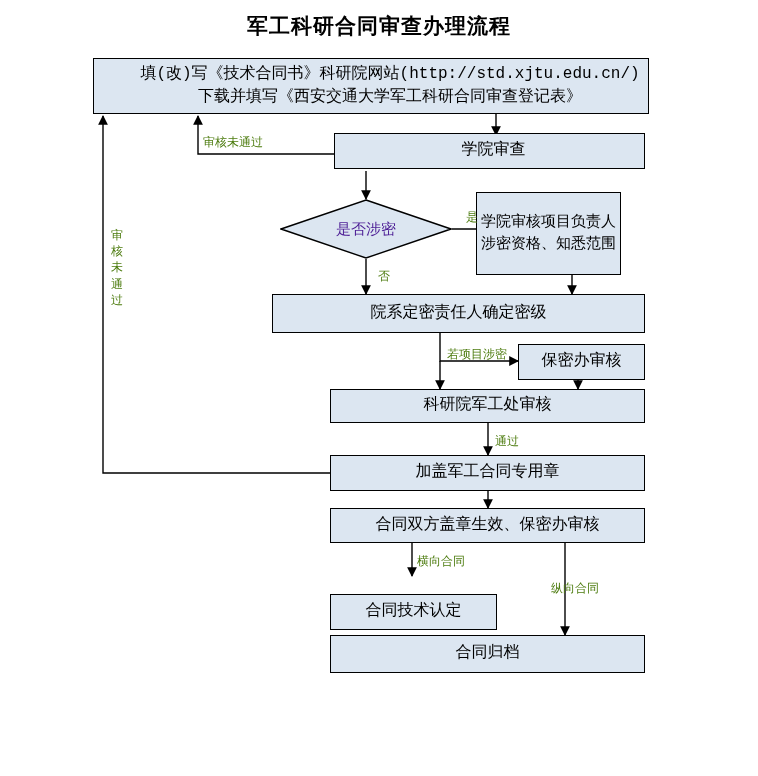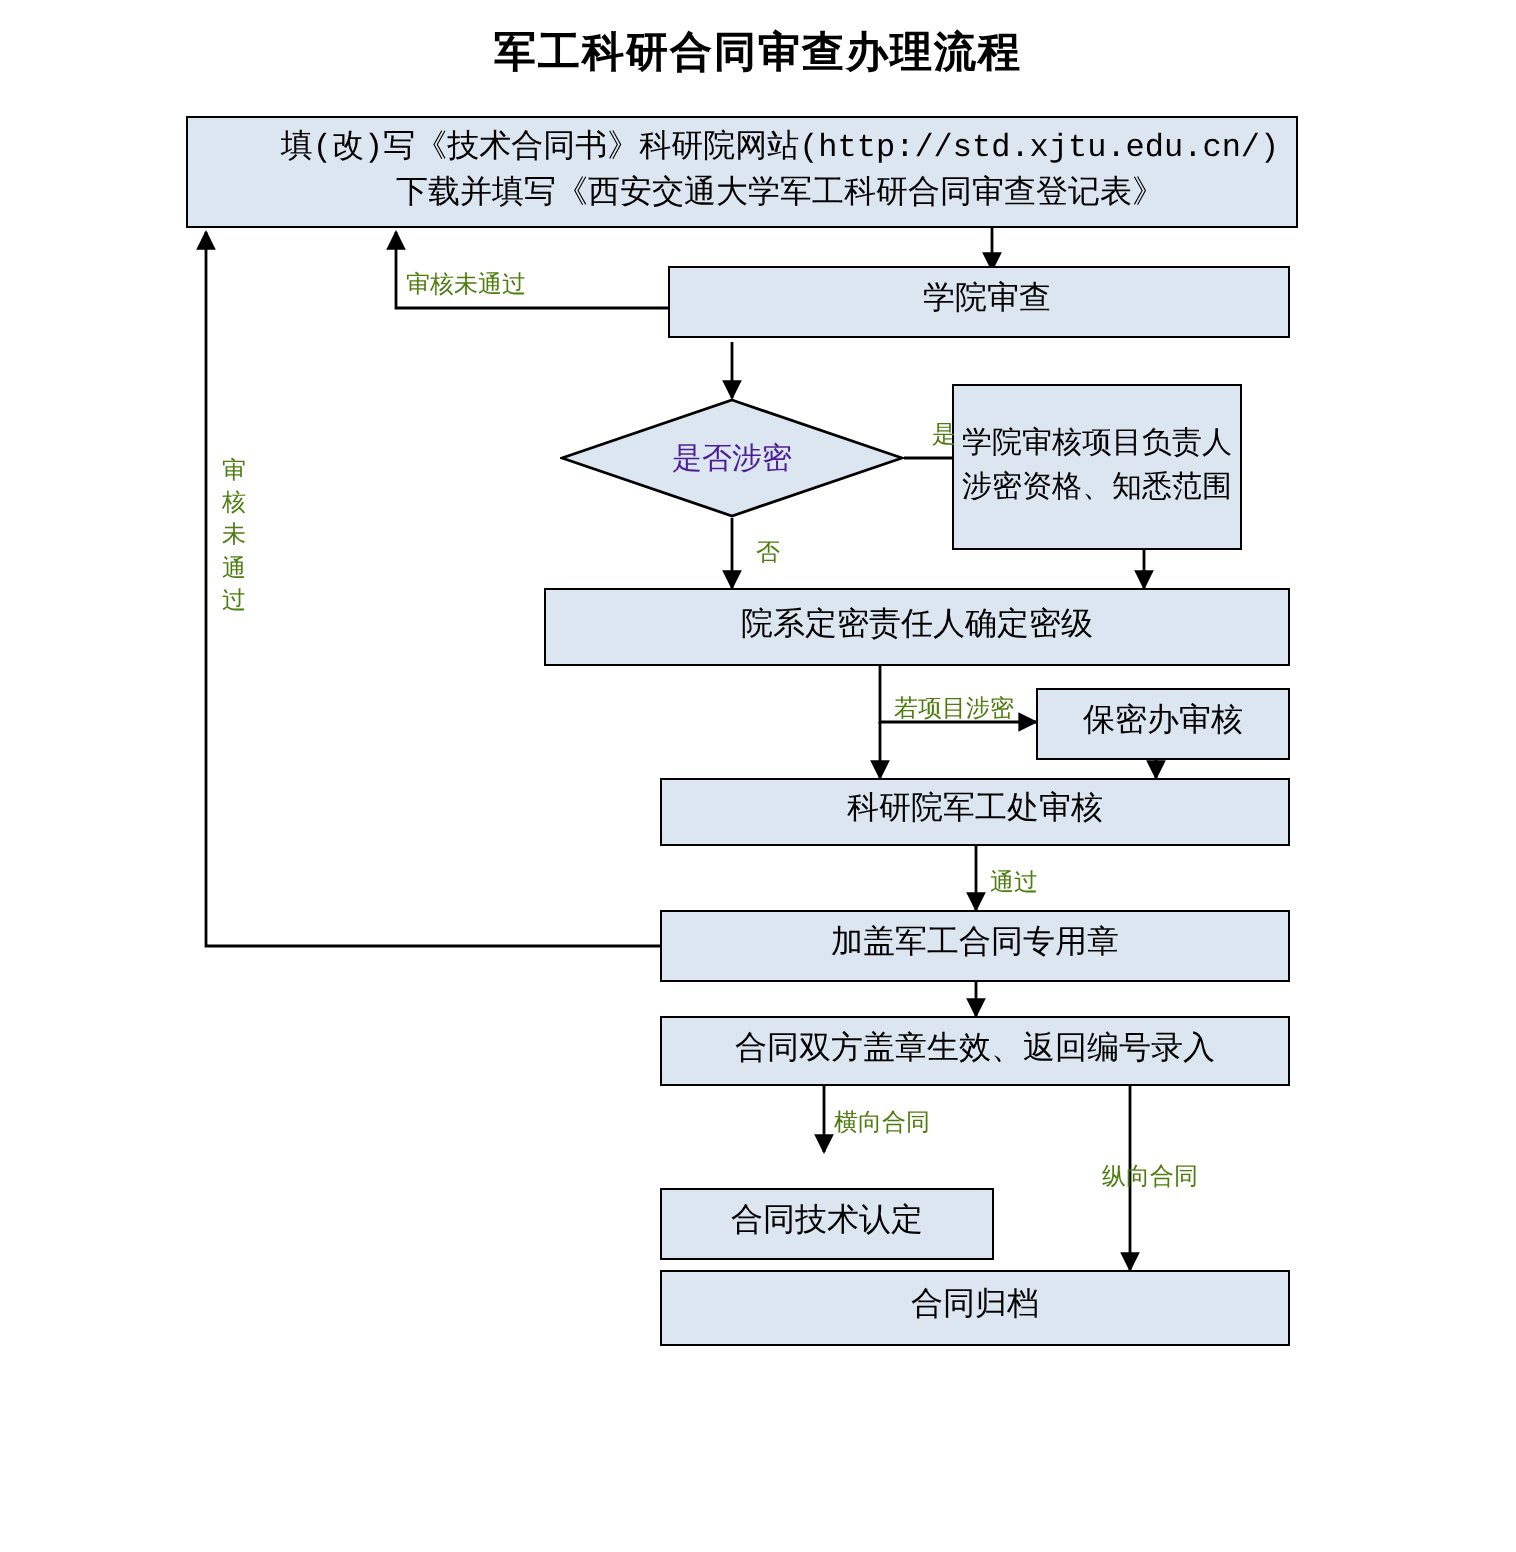--- a/index.html
+++ b/index.html
@@ -149,21 +149,21 @@
 
   <div class="box big" style="left:330px; top:389px; width:315px; height:34px;">
     <span>科研院军工处审核</span>
   </div>
 
   <div class="box big" style="left:330px; top:455px; width:315px; height:36px;">
     <span>加盖军工合同专用章</span>
   </div>
 
   <div class="box big" style="left:330px; top:508px; width:315px; height:35px;">
-    <span>合同双方盖章生效、返回编号录入</span>
+    <span>合同双方盖章生效、保密办审核</span>
   </div>
 
   <div class="box big" style="left:330px; top:594px; width:167px; height:36px;">
     <span>合同技术认定</span>
   </div>
 
   <div class="box big" style="left:330px; top:635px; width:315px; height:38px;">
     <span>合同归档</span>
   </div>
 

